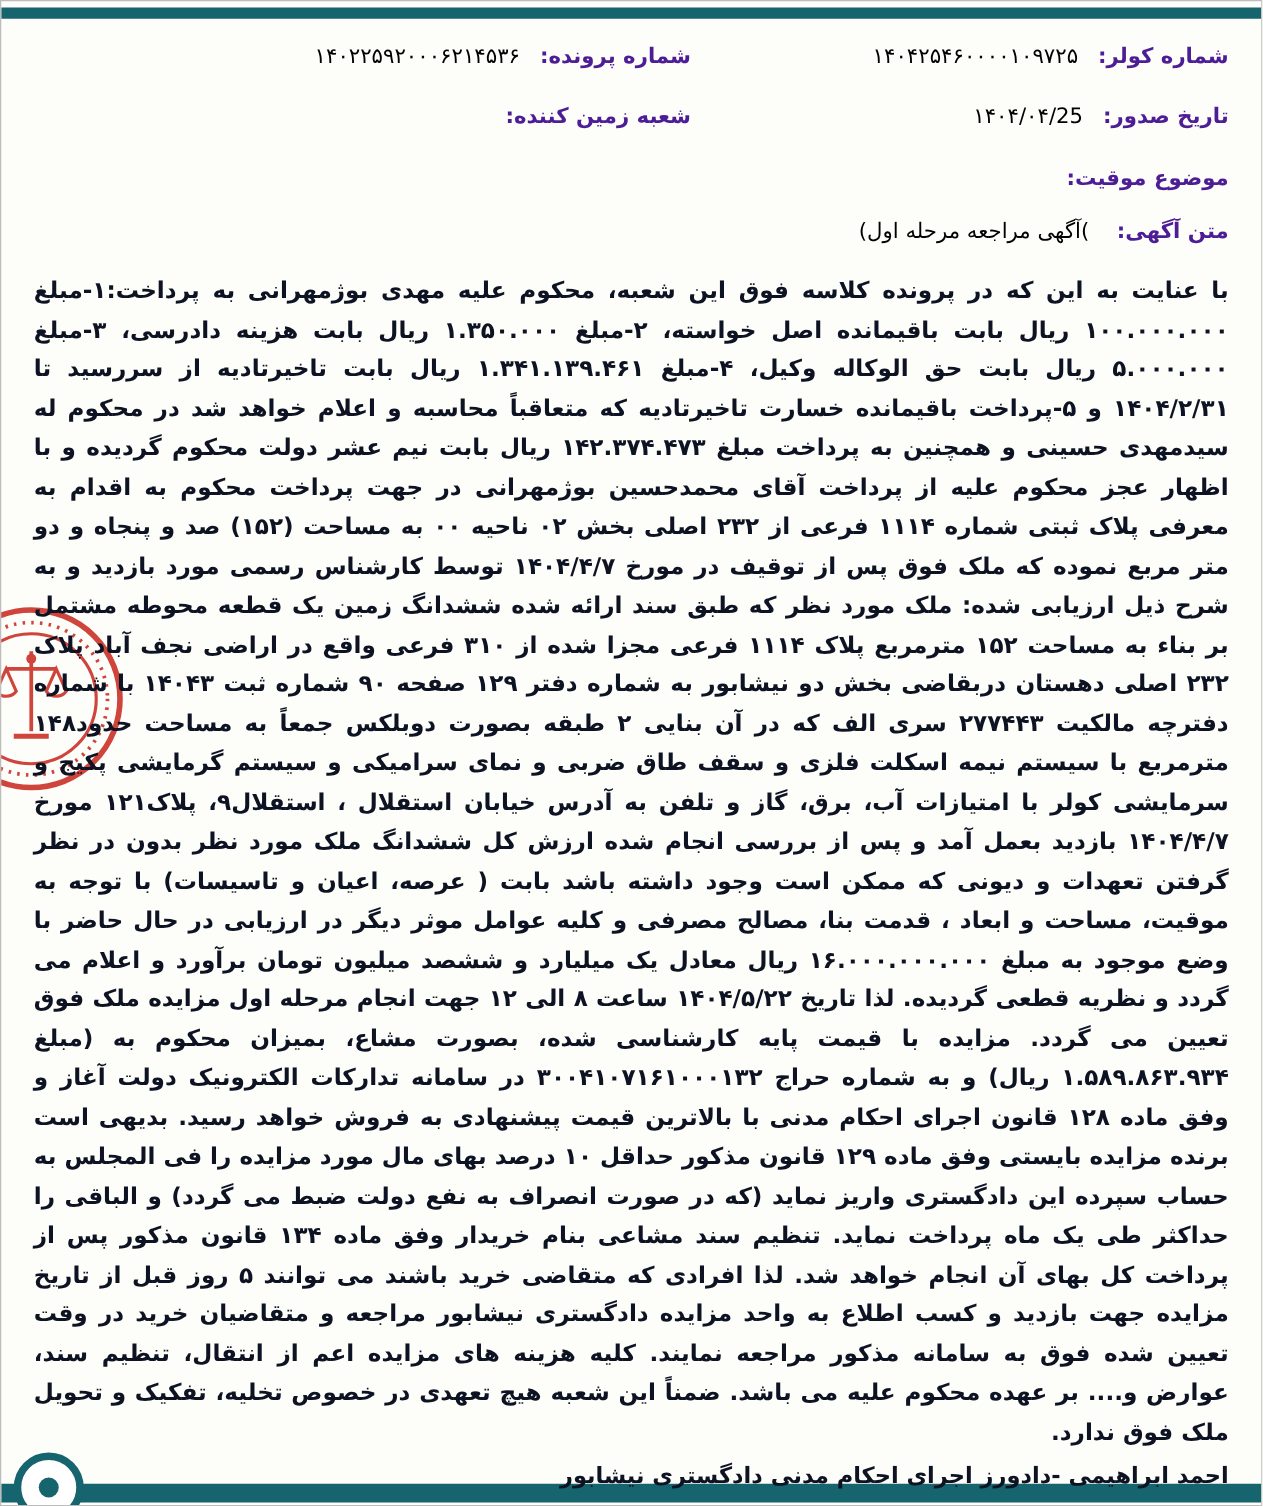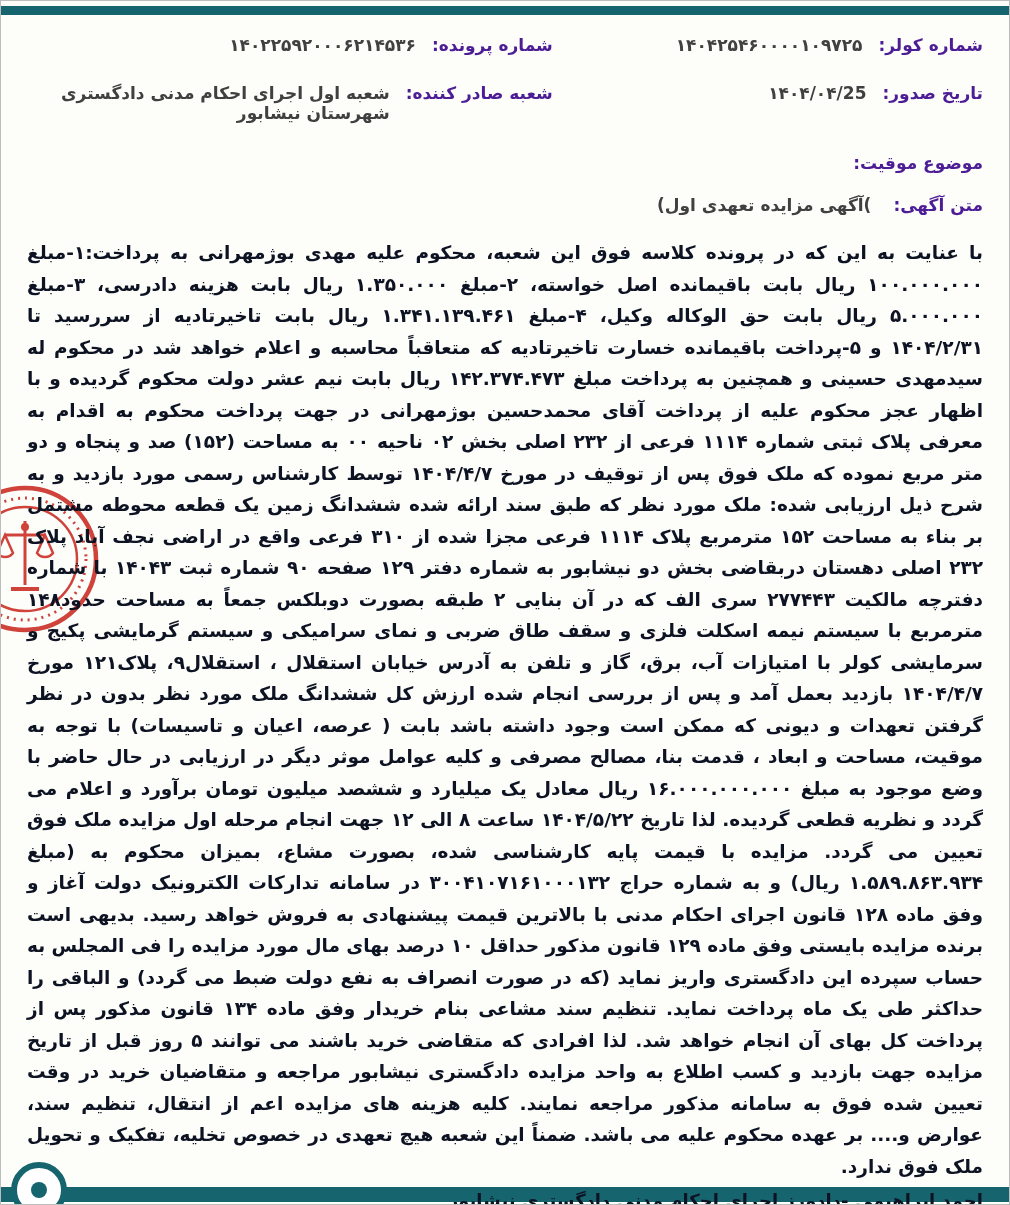--- a/index.html
+++ b/index.html
@@ -43,21 +43,21 @@
   }
   .hdr-grid {
     display:grid;
     grid-template-columns:45% 55%;
     row-gap:28px;
     font-size:17px; font-weight:bold;
     margin-bottom:30px;
   }
   .hdr-pair { display:flex; gap:16px; align-items:baseline; }
   .lbl { color:#4c1d95; white-space:nowrap; font-weight:bold; }
-  .val { color:#404040; font-weight:bold; }
+  .val { color:#000000; font-weight:normal; }
   .subject-row, .intro-row {
     display:flex; gap:22px; align-items:baseline;
     font-size:17px; font-weight:bold;
     margin-bottom:22px;
   }
   .body-text {
     font-size:18.5px; font-weight:bold;
     line-height:31.5px;
     text-align:justify;
     color:#0d1322;
@@ -97,32 +97,31 @@
       </div>
       <div class="hdr-pair">
         <span class="lbl">شماره پرونده:</span>
         <span class="val">۱۴۰۲۲۵۹۲۰۰۰۶۲۱۴۵۳۶</span>
       </div>
       <div class="hdr-pair">
         <span class="lbl">تاریخ صدور:</span>
         <span class="val">۱۴۰۴/۰۴/25</span>
       </div>
       <div class="hdr-pair">
-        <span class="lbl">شعبه صادر کننده:</span>
-        <span class="val">شعبه اول اجرای احکام مدنی دادگستری شهرستان نیشابور</span>
+        <span class="lbl">شعبه زمین کننده:</span>
       </div>
     </div>
 
     <div class="subject-row">
       <span class="lbl">موضوع موقیت:</span>
     </div>
 
     <div class="intro-row">
       <span class="lbl">متن آگهی:</span>
-      <span class="val">)آگهی مزایده تعهدی اول)</span>
+      <span class="val">)آگهی مراجعه مرحله اول)</span>
     </div>
 
     <p class="body-text">با عنایت به این که در پرونده کلاسه فوق این شعبه، محکوم علیه مهدی بوژمهرانی به پرداخت:۱-مبلغ ۱۰۰.۰۰۰.۰۰۰ ریال بابت باقیمانده اصل خواسته، ۲-مبلغ ۱.۳۵۰.۰۰۰ ریال بابت هزینه دادرسی، ۳-مبلغ ۵.۰۰۰.۰۰۰ ریال بابت حق الوکاله وکیل، ۴-مبلغ ۱.۳۴۱.۱۳۹.۴۶۱ ریال بابت تاخیرتادیه از سررسید تا ۱۴۰۴/۲/۳۱ و ۵-پرداخت باقیمانده خسارت تاخیرتادیه که متعاقباً محاسبه و اعلام خواهد شد در محکوم له سیدمهدی حسینی و همچنین به پرداخت مبلغ ۱۴۲.۳۷۴.۴۷۳ ریال بابت نیم عشر دولت محکوم گردیده و با اظهار عجز محکوم علیه از پرداخت آقای محمدحسین بوژمهرانی در جهت پرداخت محکوم به اقدام به معرفی پلاک ثبتی شماره ۱۱۱۴ فرعی از ۲۳۲ اصلی بخش ۰۲ ناحیه ۰۰ به مساحت (۱۵۲) صد و پنجاه و دو متر مربع نموده که ملک فوق پس از توقیف در مورخ ۱۴۰۴/۴/۷ توسط کارشناس رسمی مورد بازدید و به شرح ذیل ارزیابی شده: ملک مورد نظر که طبق سند ارائه شده ششدانگ زمین یک قطعه محوطه مشتمل بر بناء به مساحت ۱۵۲ مترمربع پلاک ۱۱۱۴ فرعی مجزا شده از ۳۱۰ فرعی واقع در اراضی نجف آباد پلاک ۲۳۲ اصلی دهستان دربقاضی بخش دو نیشابور به شماره دفتر ۱۲۹ صفحه ۹۰ شماره ثبت ۱۴۰۴۳ با شماره دفترچه مالکیت ۲۷۷۴۴۳ سری الف که در آن بنایی ۲ طبقه بصورت دوبلکس جمعاً به مساحت حدود۱۴۸ مترمربع با سیستم نیمه اسکلت فلزی و سقف طاق ضربی و نمای سرامیکی و سیستم گرمایشی پکیج و سرمایشی کولر با امتیازات آب، برق، گاز و تلفن به آدرس خیابان استقلال ، استقلال۹، پلاک۱۲۱ مورخ ۱۴۰۴/۴/۷ بازدید بعمل آمد و پس از بررسی انجام شده ارزش کل ششدانگ ملک مورد نظر بدون در نظر گرفتن تعهدات و دیونی که ممکن است وجود داشته باشد بابت ( عرصه، اعیان و تاسیسات) با توجه به موقیت، مساحت و ابعاد ، قدمت بنا، مصالح مصرفی و کلیه عوامل موثر دیگر در ارزیابی در حال حاضر با وضع موجود به مبلغ ۱۶.۰۰۰.۰۰۰.۰۰۰ ریال معادل یک میلیارد و ششصد میلیون تومان برآورد و اعلام می گردد و نظریه قطعی گردیده. لذا تاریخ ۱۴۰۴/۵/۲۲ ساعت ۸ الی ۱۲ جهت انجام مرحله اول مزایده ملک فوق تعیین می گردد. مزایده با قیمت پایه کارشناسی شده، بصورت مشاع، بمیزان محکوم به (مبلغ ۱.۵۸۹.۸۶۳.۹۳۴ ریال) و به شماره حراج ۳۰۰۴۱۰۷۱۶۱۰۰۰۱۳۲ در سامانه تدارکات الکترونیک دولت آغاز و وفق ماده ۱۲۸ قانون اجرای احکام مدنی با بالاترین قیمت پیشنهادی به فروش خواهد رسید. بدیهی است برنده مزایده بایستی وفق ماده ۱۲۹ قانون مذکور حداقل ۱۰ درصد بهای مال مورد مزایده را فی المجلس به حساب سپرده این دادگستری واریز نماید (که در صورت انصراف به نفع دولت ضبط می گردد) و الباقی را حداکثر طی یک ماه پرداخت نماید. تنظیم سند مشاعی بنام خریدار وفق ماده ۱۳۴ قانون مذکور پس از پرداخت کل بهای آن انجام خواهد شد. لذا افرادی که متقاضی خرید باشند می توانند ۵ روز قبل از تاریخ مزایده جهت بازدید و کسب اطلاع به واحد مزایده دادگستری نیشابور مراجعه و متقاضیان خرید در وقت تعیین شده فوق به سامانه مذکور مراجعه نمایند. کلیه هزینه های مزایده اعم از انتقال، تنظیم سند، عوارض و.... بر عهده محکوم علیه می باشد. ضمناً این شعبه هیچ تعهدی در خصوص تخلیه، تفکیک و تحویل ملک فوق ندارد.</p>
 
     <div class="signature">احمد ابراهیمی -دادورز اجرای احکام مدنی دادگستری نیشابور</div>
 
   </div>
 
   <div class="bottom-logo">
     <div class="core"></div>

